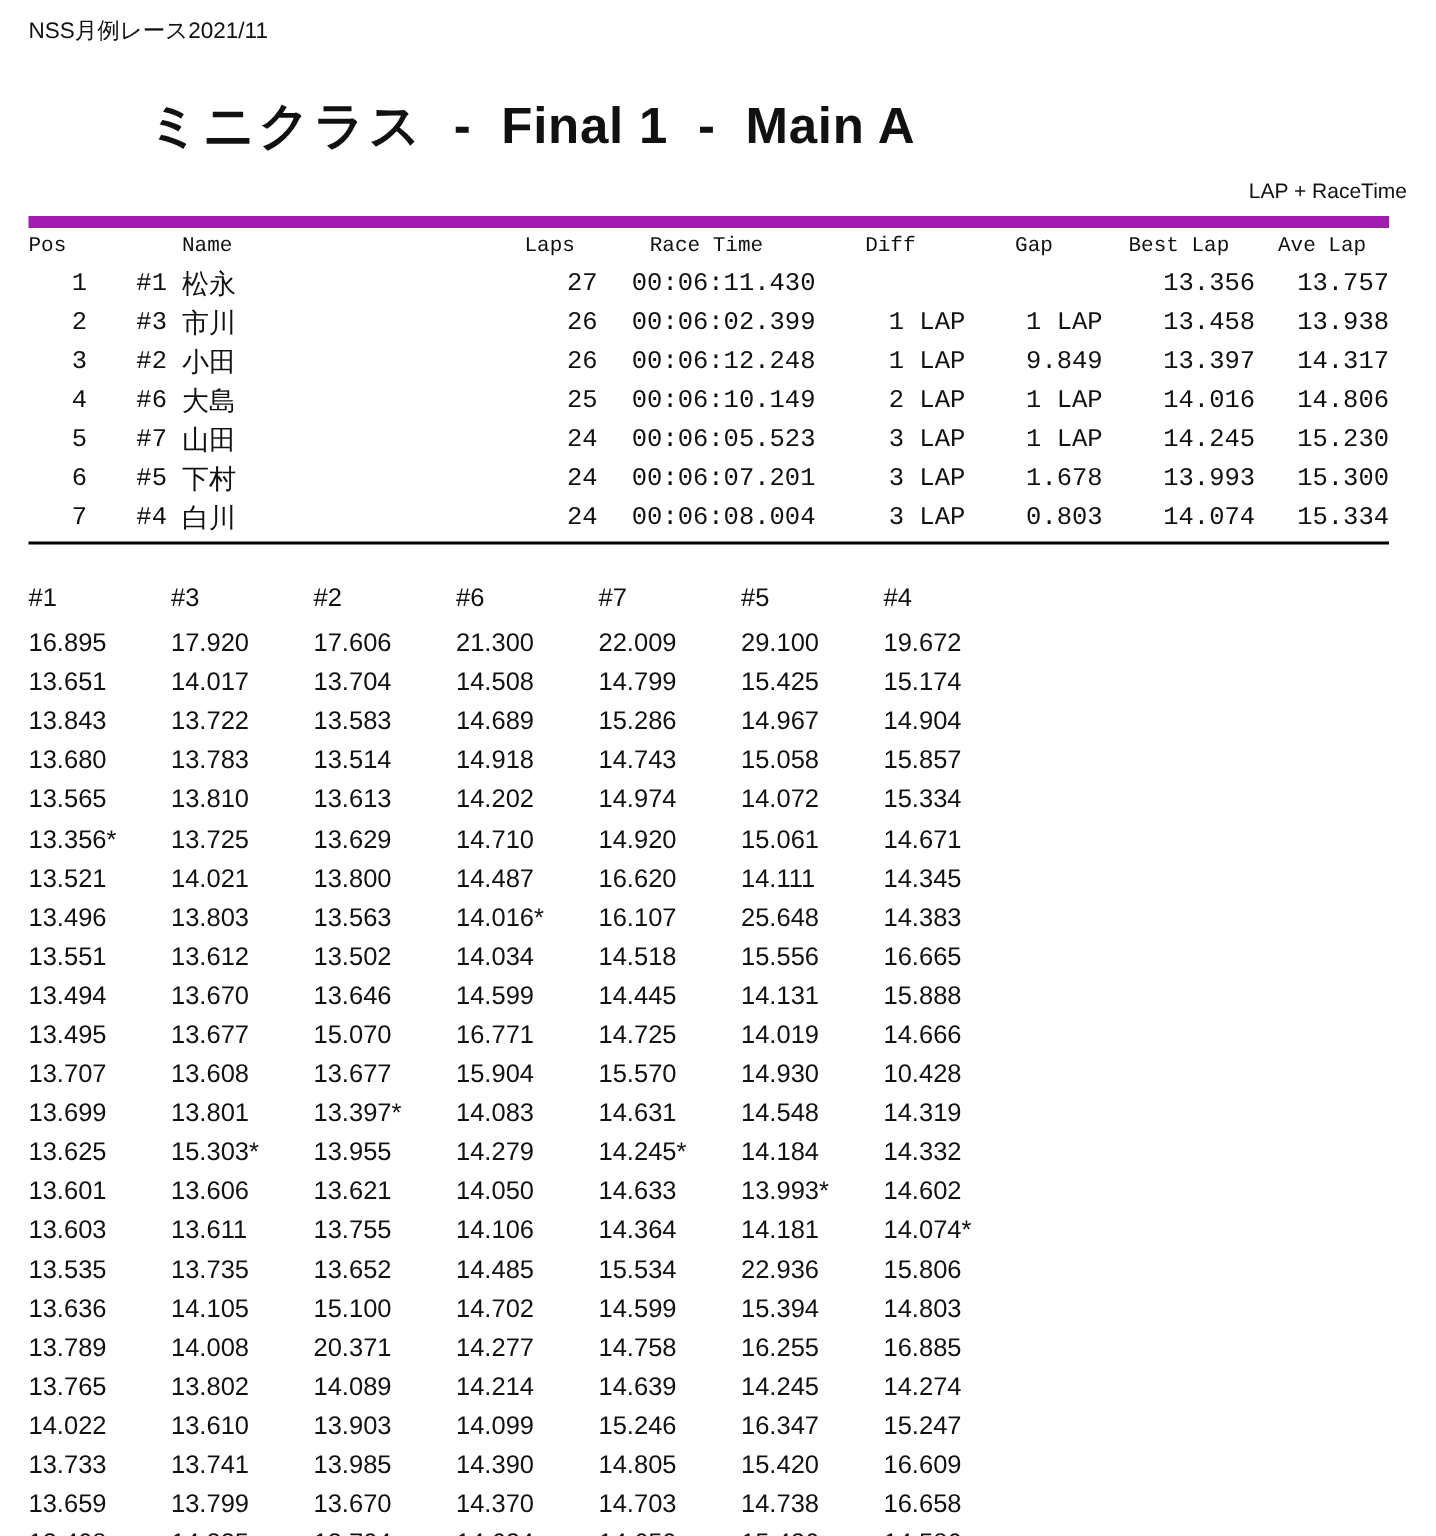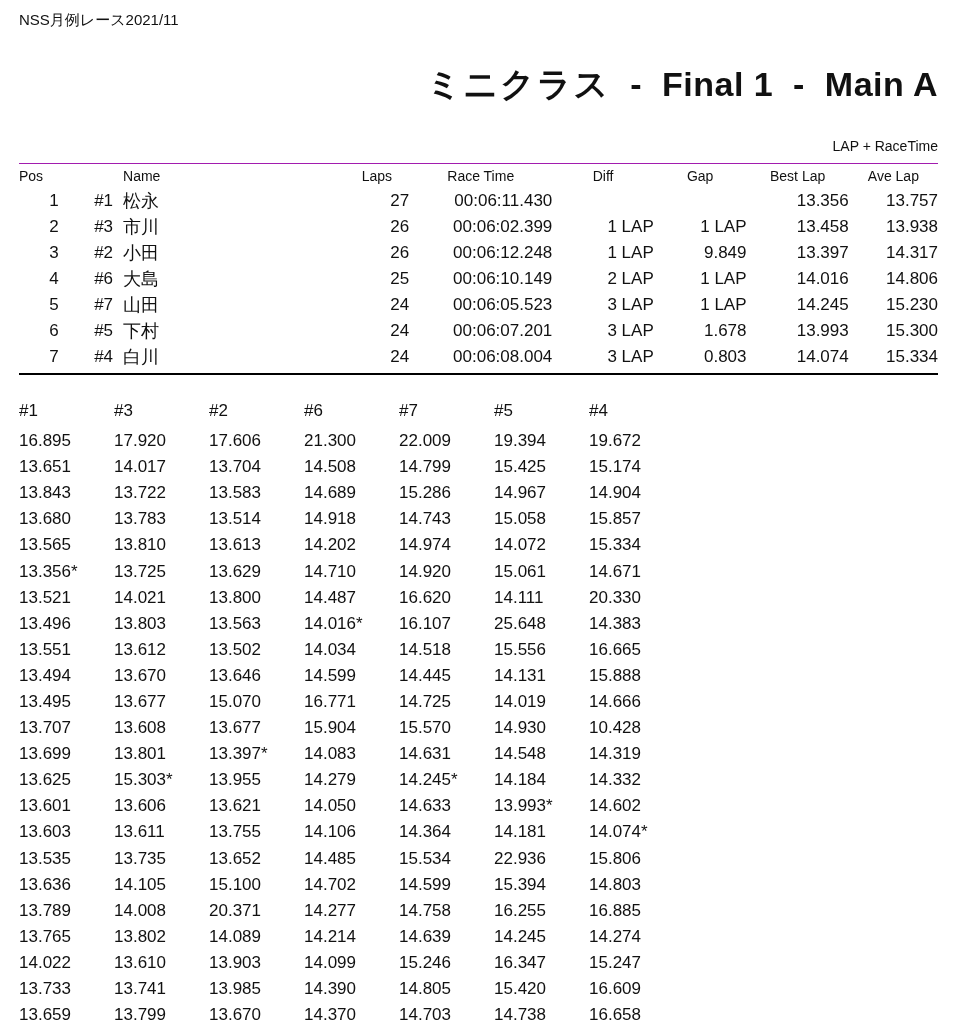--- a/index.html
+++ b/index.html
@@ -29,44 +29,44 @@
   }
   .event-name {
     font-size: 15px;
     letter-spacing: 0px;
     margin-bottom: 1px;
   }
   .title-row {
     display: flex;
     align-items: flex-end;
     justify-content: space-between;
-    flex-direction: column;
   }
   .title {
     font-size: 34px;
     font-weight: bold;
     letter-spacing: 0.5px;
     line-height: 1.05;
     white-space: pre;
   }
   .title .cls {
     letter-spacing: 2px;
   }
   .subtitle-right {
     font-size: 14px;
     padding-bottom: 3px;
     white-space: nowrap;
   }
 
   
   .results {
-    margin: 6px 18px 0 18px;
-    border-top: 1px solid #a21caf;
+    margin: 6px 30px 0 18px;
+    border-top: 8px solid #a21caf;
     border-bottom: 2px solid #000;
     padding: 2px 0 3px 0;
+    font-family: Liberation Mono, monospace;
   }
   table.res {
     border-collapse: collapse;
     width: 100%;
     font-size: 17px;
   }
   table.res th {
     font-weight: normal;
     font-size: 14px;
     padding: 2px 0 4px 0;
@@ -356,21 +356,21 @@
         <div class="lap-cell">14.599</div>
         <div class="lap-cell">14.758</div>
         <div class="lap-cell">14.639</div>
         <div class="lap-cell">15.246</div>
         <div class="lap-cell">14.805</div>
         <div class="lap-cell">14.703</div>
         <div class="lap-cell">14.650</div>
       </div>
       <div class="lap-col">
         <div class="lap-head">#5</div>
-        <div class="lap-cell">19.394</div>
+        <div class="lap-cell">29.100</div>
         <div class="lap-cell">15.425</div>
         <div class="lap-cell">14.967</div>
         <div class="lap-cell">15.058</div>
         <div class="lap-cell">14.072</div>
         <div class="lap-cell">15.061</div>
         <div class="lap-cell">14.111</div>
         <div class="lap-cell">25.648</div>
         <div class="lap-cell">15.556</div>
         <div class="lap-cell">14.131</div>
         <div class="lap-cell">14.019</div>
@@ -389,21 +389,21 @@
         <div class="lap-cell">15.426</div>
       </div>
       <div class="lap-col">
         <div class="lap-head">#4</div>
         <div class="lap-cell">19.672</div>
         <div class="lap-cell">15.174</div>
         <div class="lap-cell">14.904</div>
         <div class="lap-cell">15.857</div>
         <div class="lap-cell">15.334</div>
         <div class="lap-cell">14.671</div>
-        <div class="lap-cell">20.330</div>
+        <div class="lap-cell">14.345</div>
         <div class="lap-cell">14.383</div>
         <div class="lap-cell">16.665</div>
         <div class="lap-cell">15.888</div>
         <div class="lap-cell">14.666</div>
         <div class="lap-cell">10.428</div>
         <div class="lap-cell">14.319</div>
         <div class="lap-cell">14.332</div>
         <div class="lap-cell">14.602</div>
         <div class="lap-cell">14.074*</div>
         <div class="lap-cell">15.806</div>

